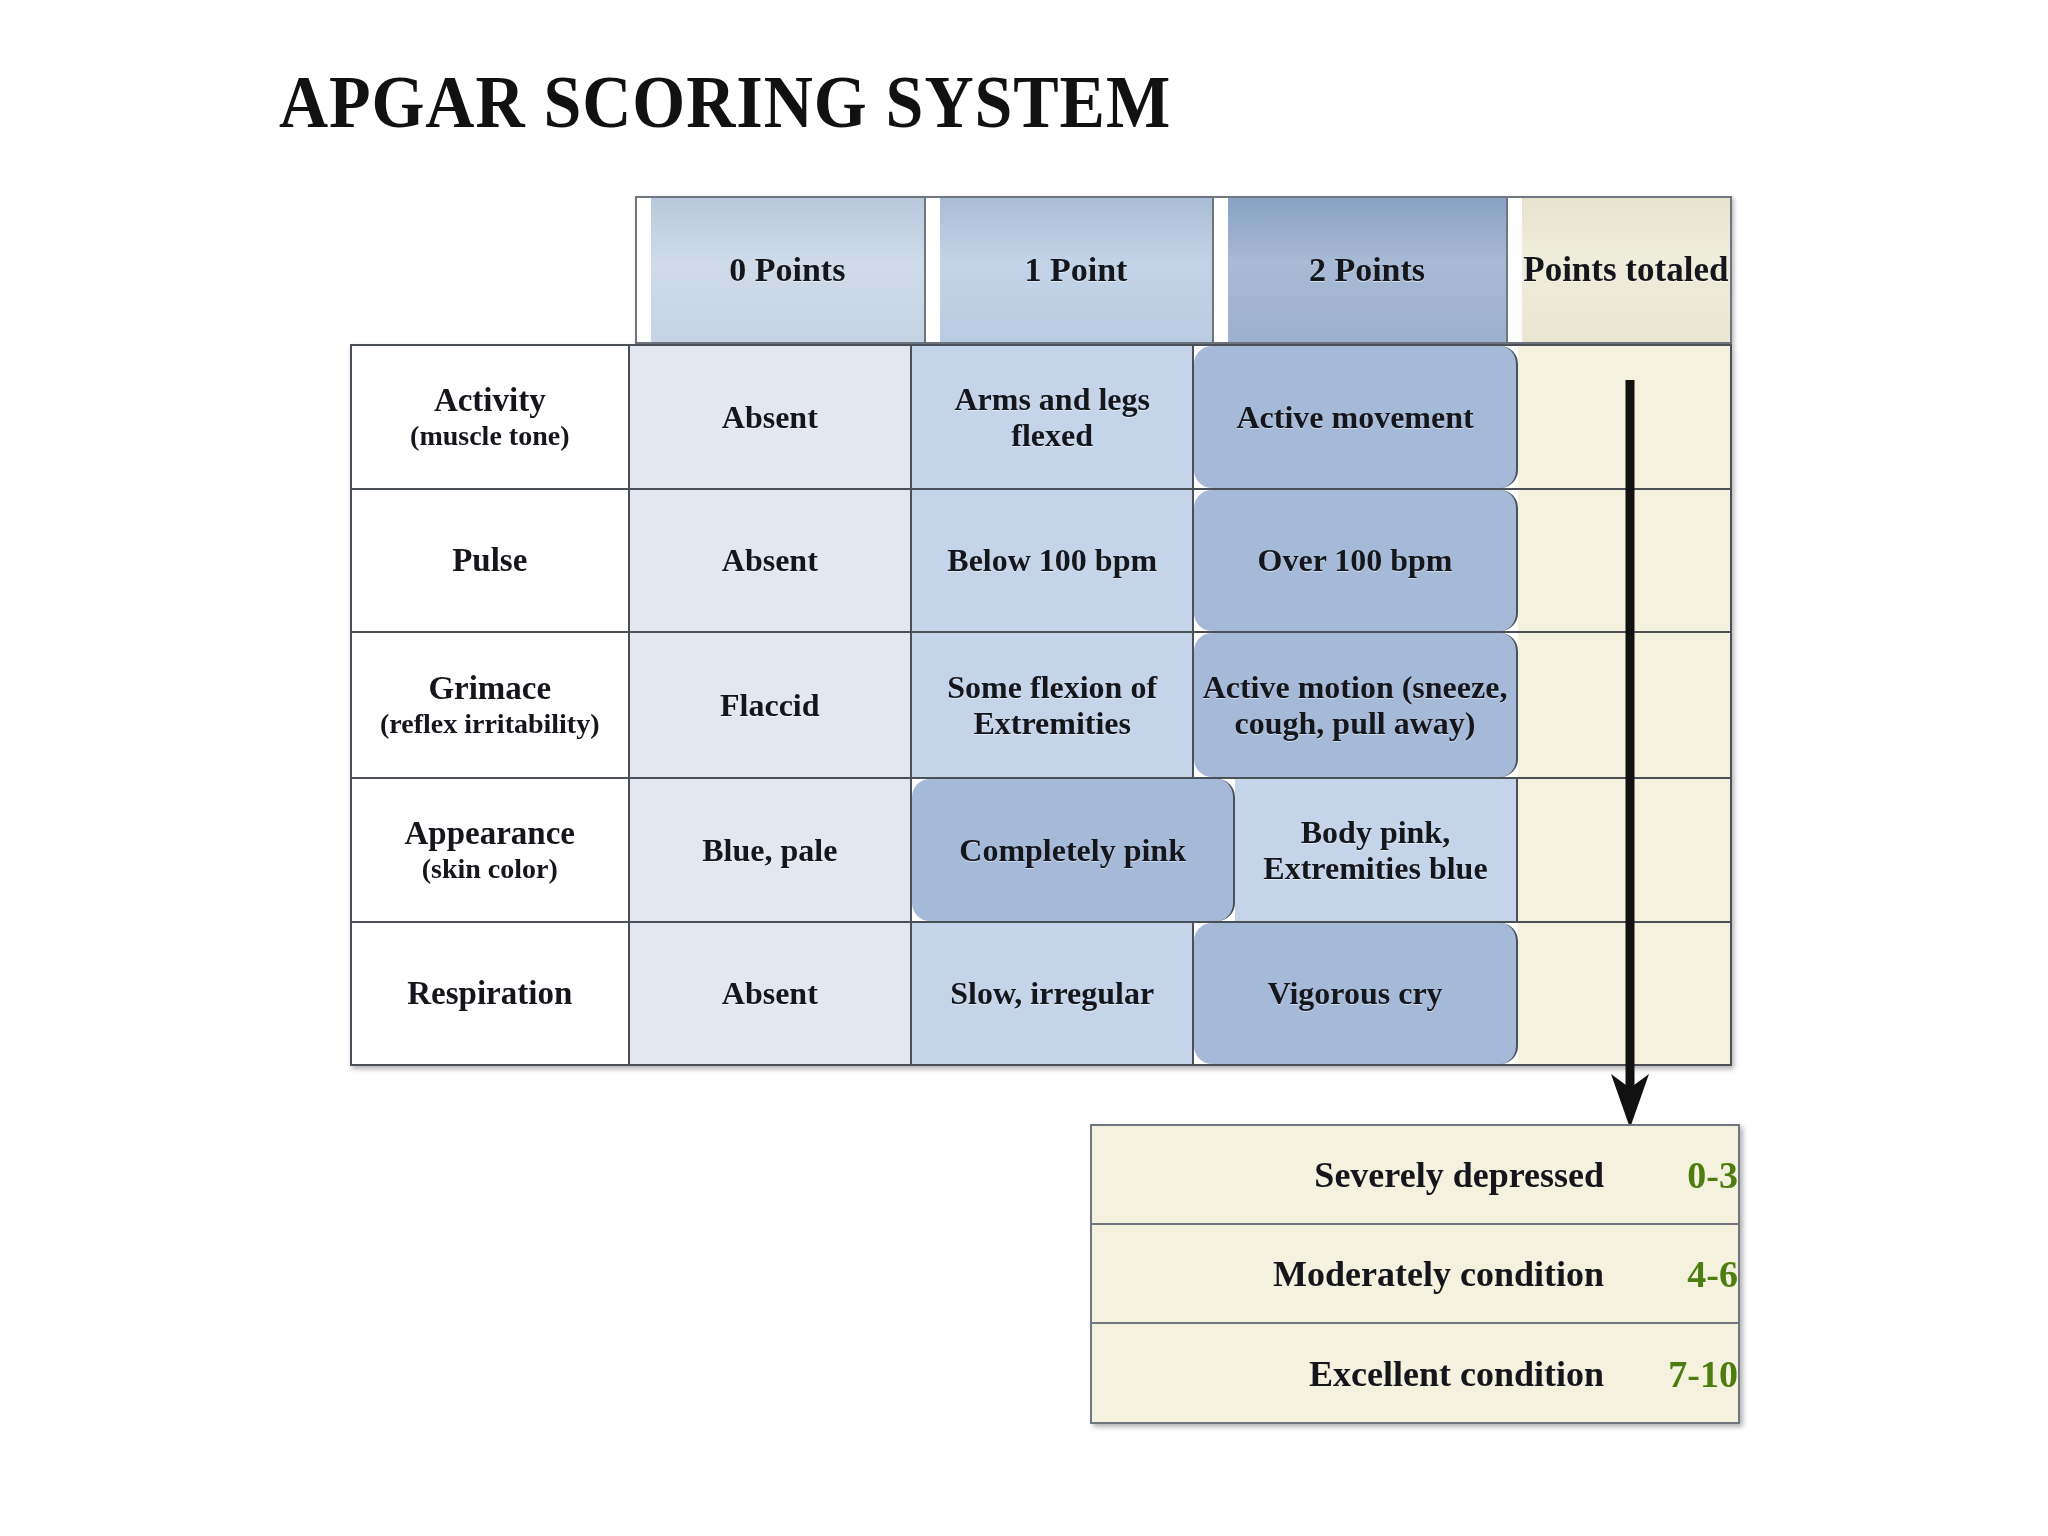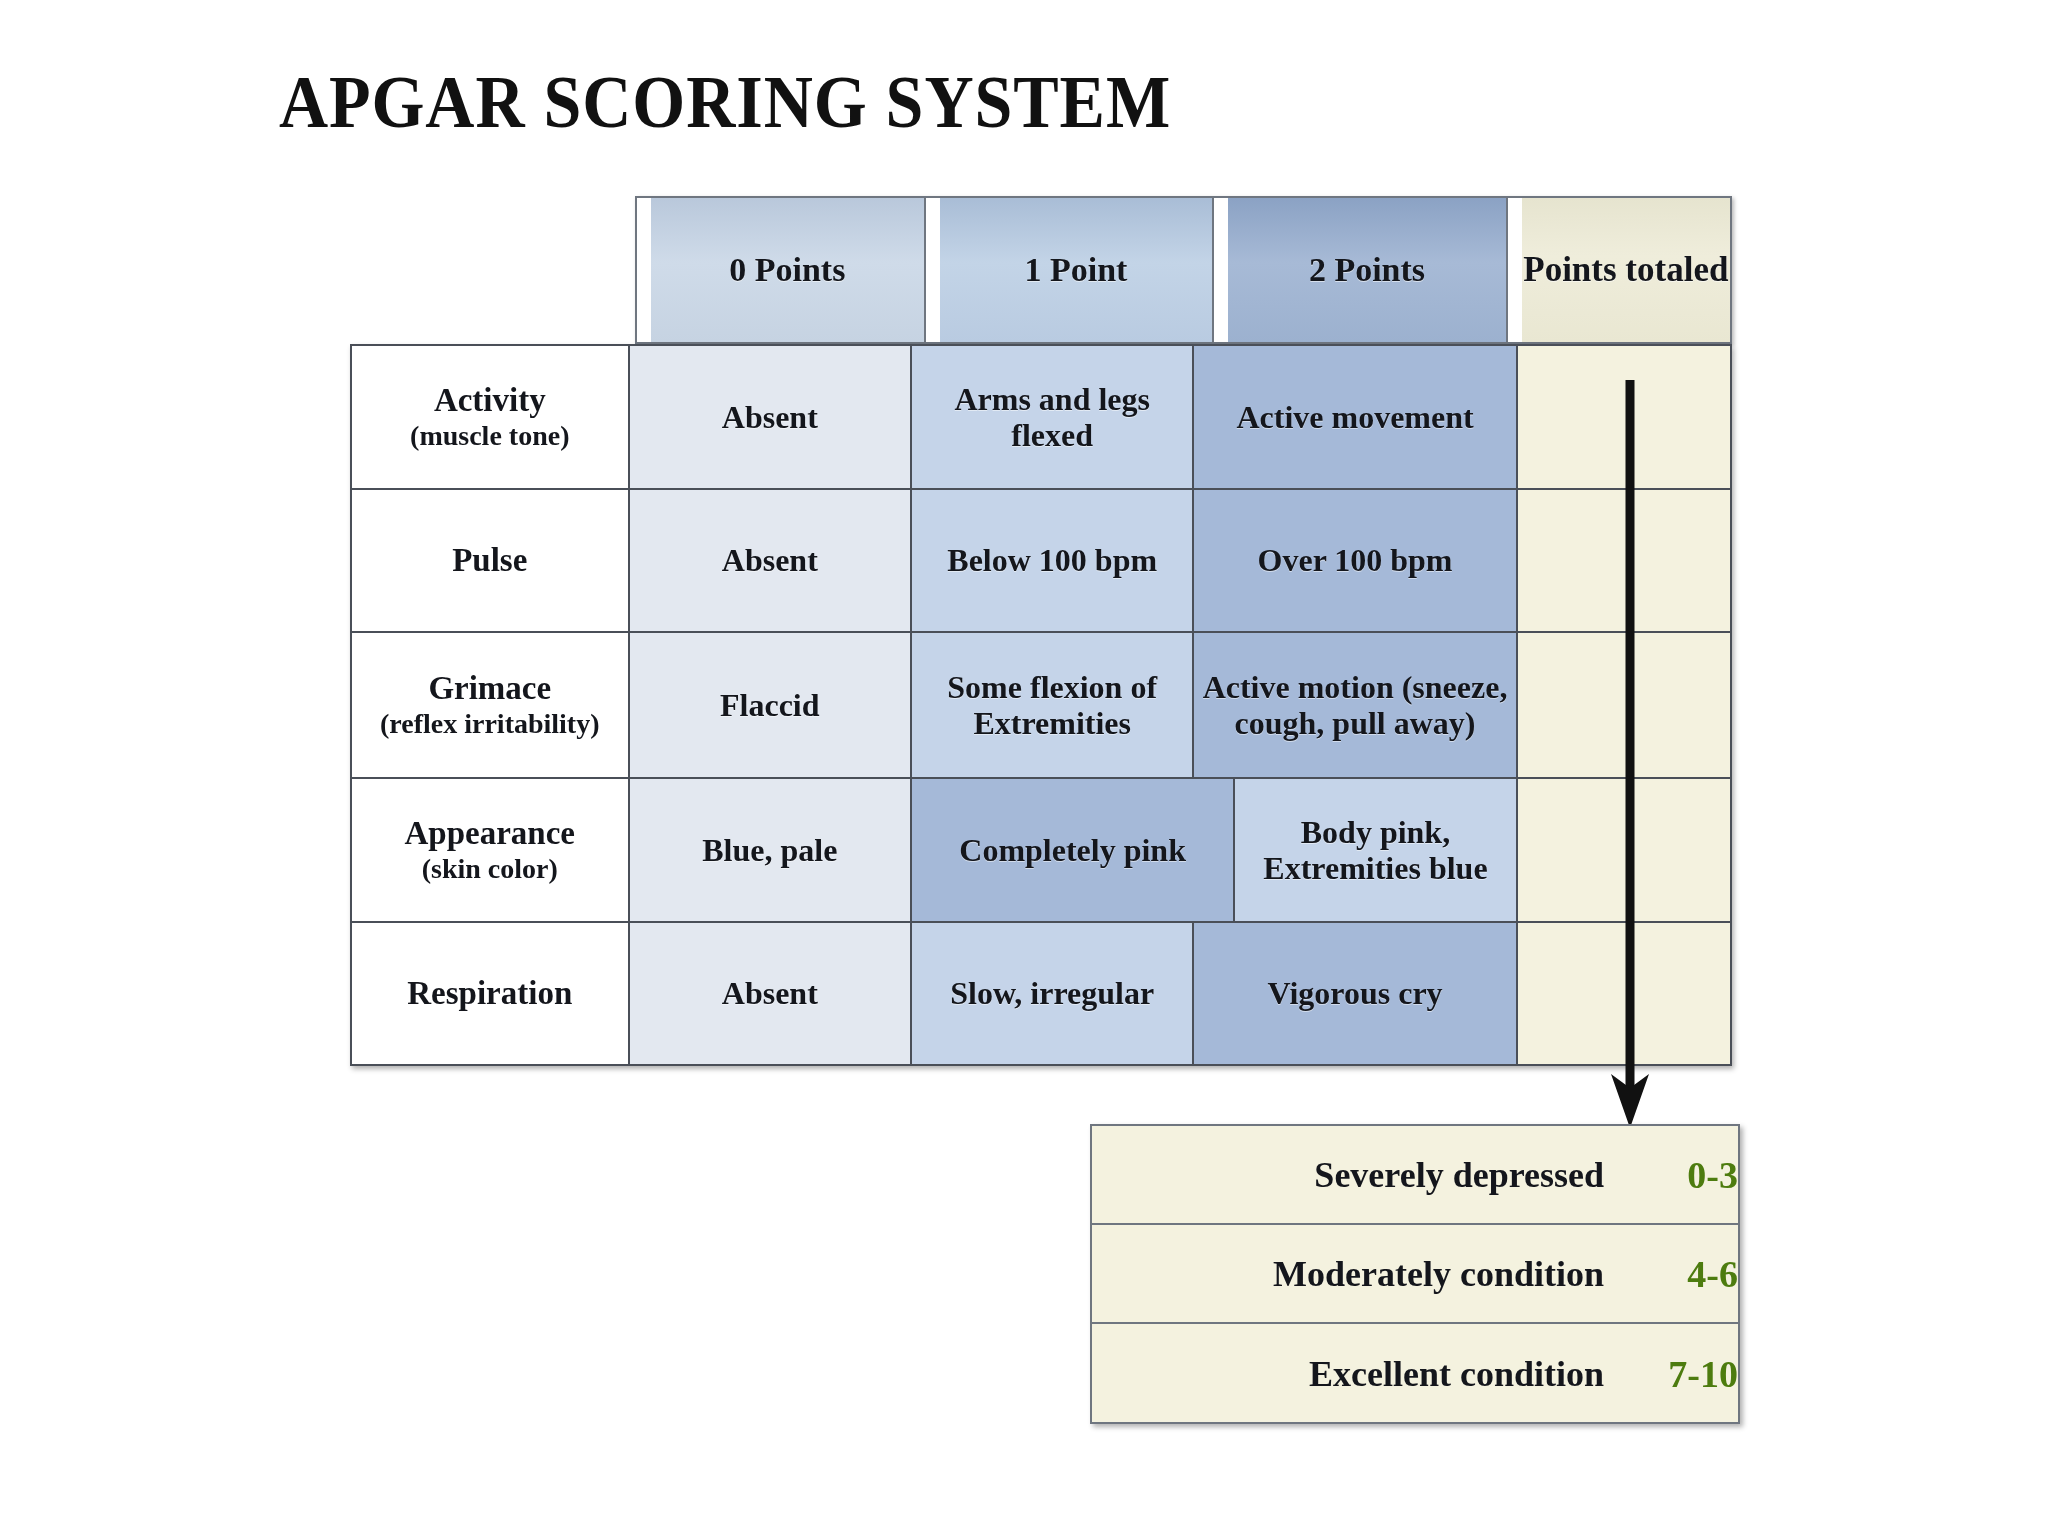--- a/index.html
+++ b/index.html
@@ -123,21 +123,21 @@
     background: #ffffff;
     font-size: 33px;
   }
   .c-label .sub {
     font-size: 28px;
     font-weight: bold;
     display: block;
   }
   .c-0pt { width: 290px; background: #e3e8f0; font-size: 32px; }
   .c-1pt { width: 290px; background: #c5d4e9; font-size: 32px; }
-  .c-2pt { width: 332px; background: #a5b9d8; font-size: 32px; }
+  .c-2pt { width: 332px; background: #a5b9d8; font-size: 32px; border-radius: 18px; }
   .c-tot { width: 218px; background: #f4f2df; }
 
   .lbl-main { display: block; }
 
   
   #arrow {
     position: absolute;
     left: 1608px;
     top: 380px;
     width: 44px;

